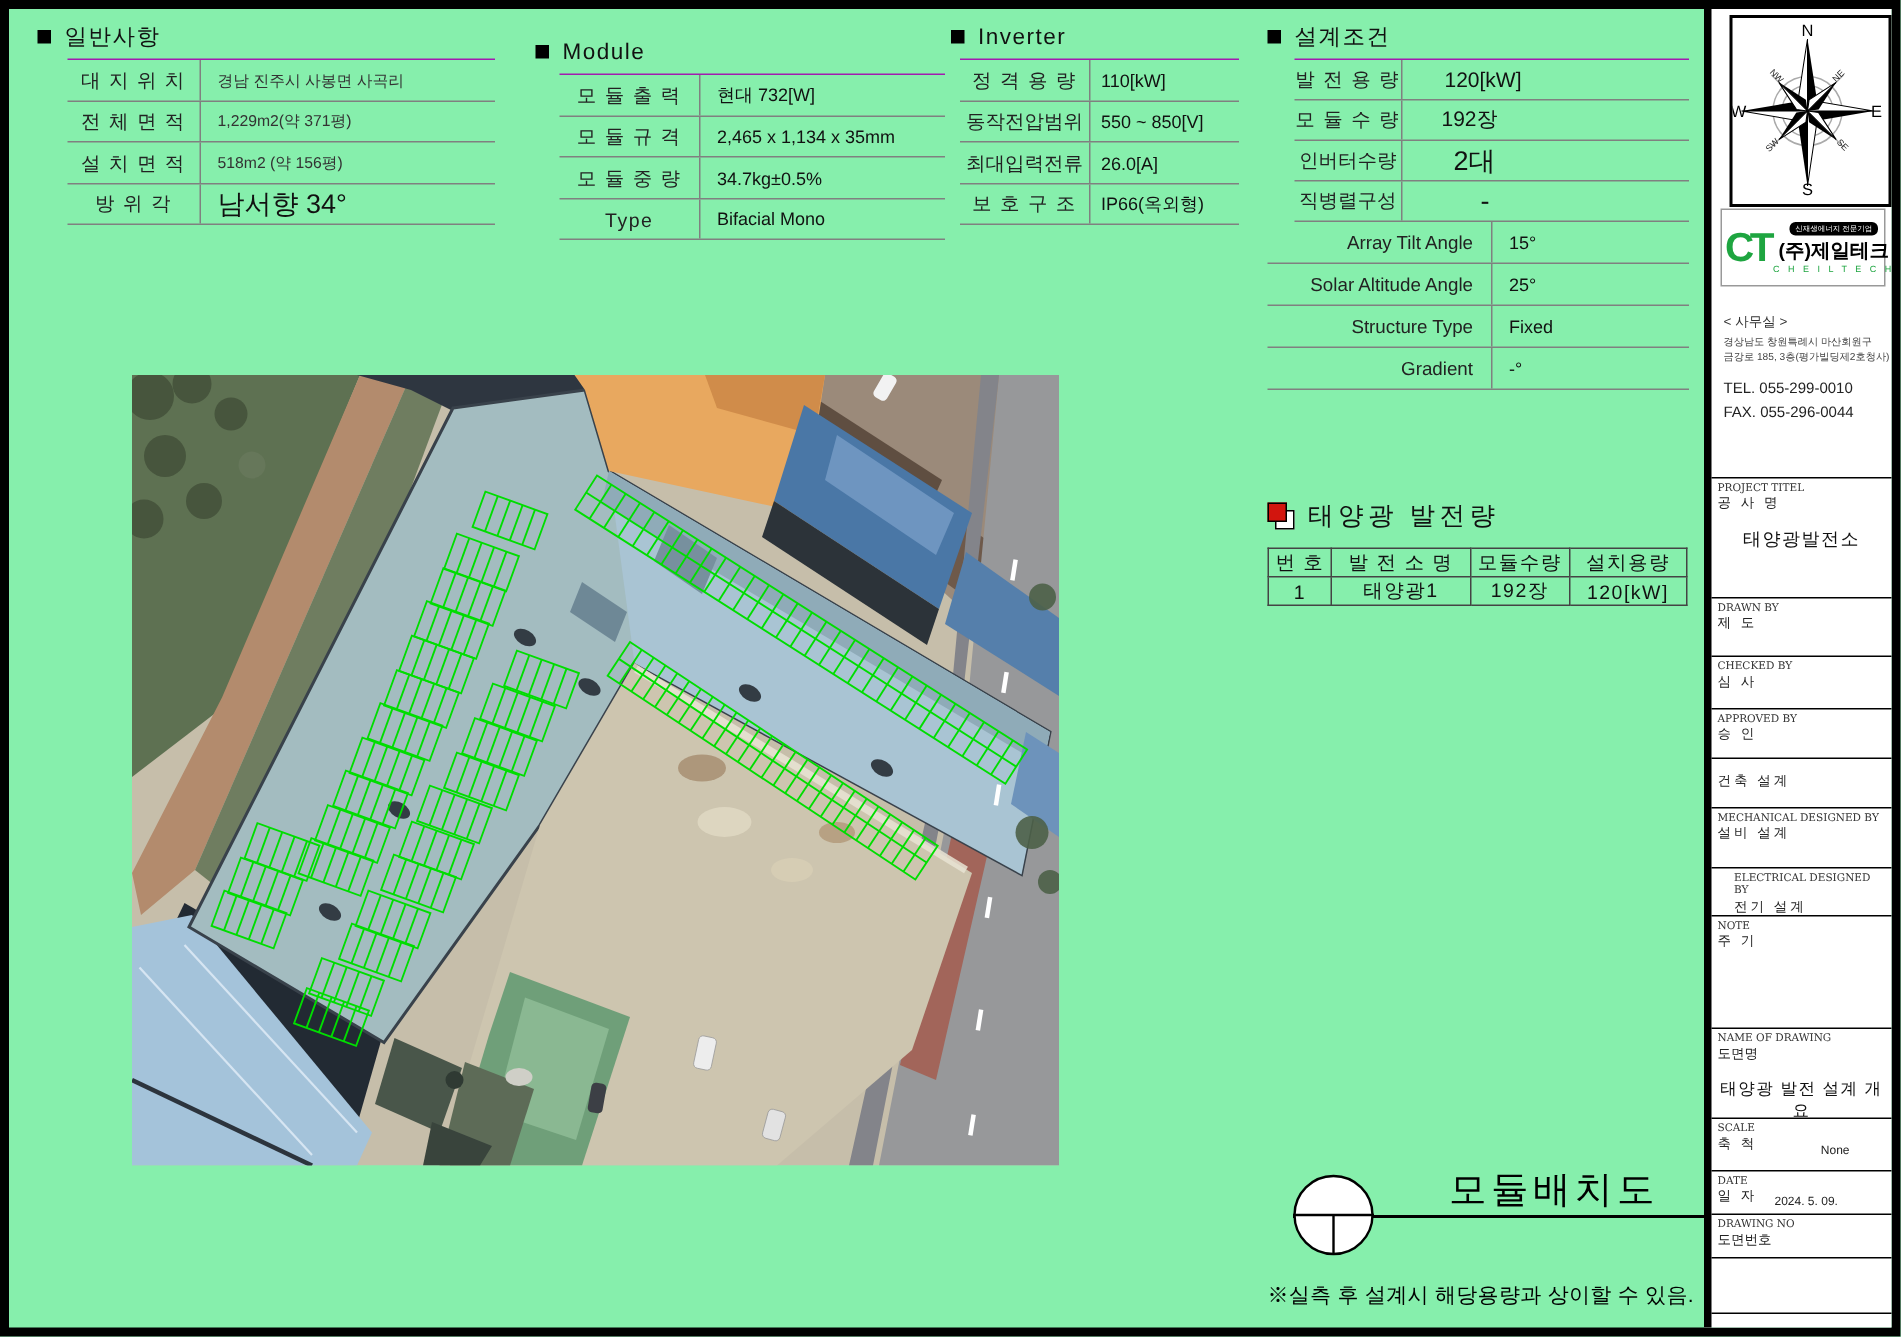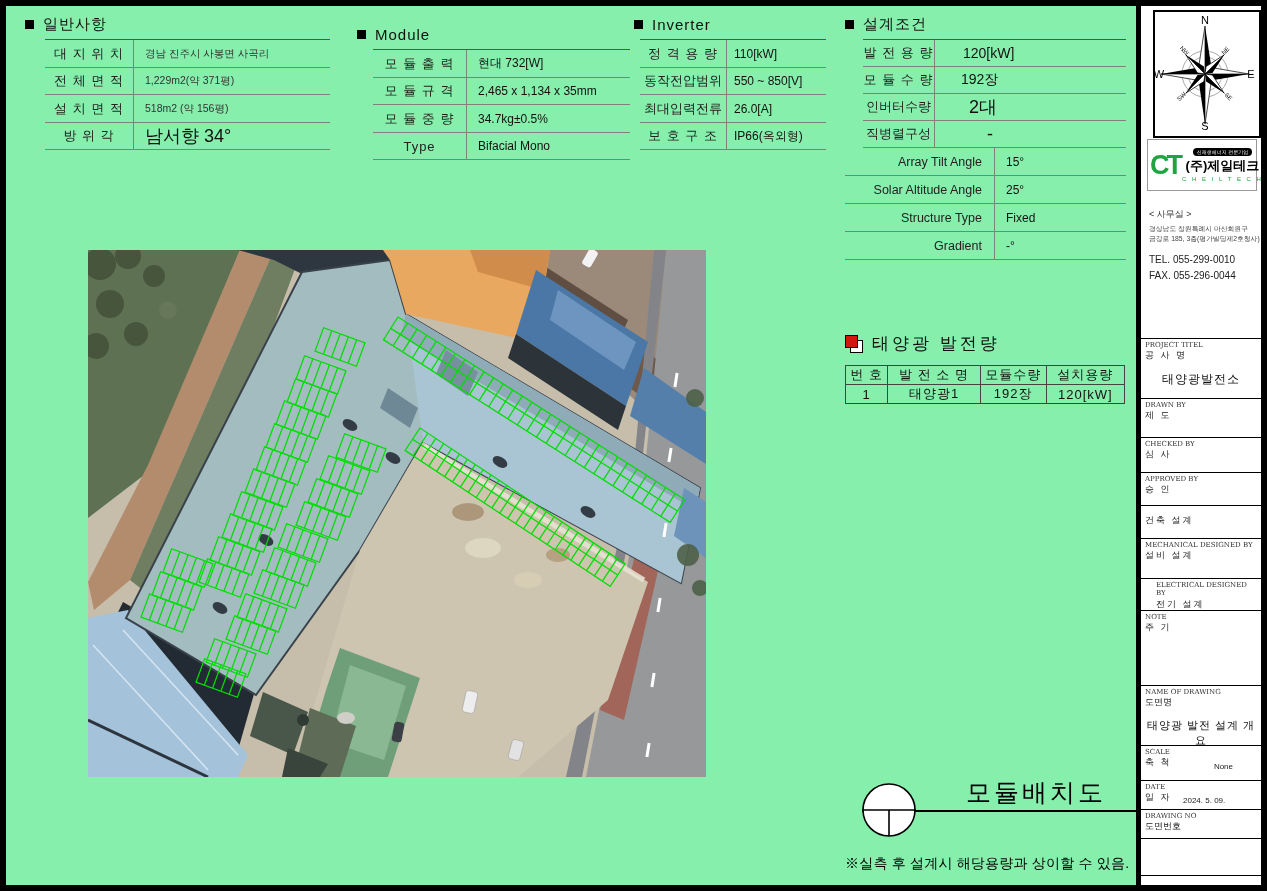--- a/index.html
+++ b/index.html
@@ -613,21 +613,21 @@
     </div>
 
     <div class="office">
       <div class="lbl">&lt; 사무실 &gt;</div>
       <div class="addr">경상남도 창원특례시 마산회원구</div>
       <div class="addr">금강로 185, 3층(평가빌딩제2호청사)</div>
       <div class="tel">TEL. 055-299-0010</div>
       <div class="tel" style="margin-top:0">FAX. 055-296-0044</div>
     </div>
 
-    <div class="tb-sec" style="top:332px;height:66px;">
+    <div class="tb-sec" style="top:312px;height:66px;">
       <div class="tb-en">PROJECT TITEL</div>
       <div class="tb-kr">공 사 명</div>
       <div class="tb-center">태양광발전소</div>
     </div>
     <div class="tb-sec" style="top:392px;height:39px;">
       <div class="tb-en">DRAWN BY</div>
       <div class="tb-kr">제  도</div>
     </div>
     <div class="tb-sec" style="top:431px;height:35px;">
       <div class="tb-en">CHECKED BY</div>

